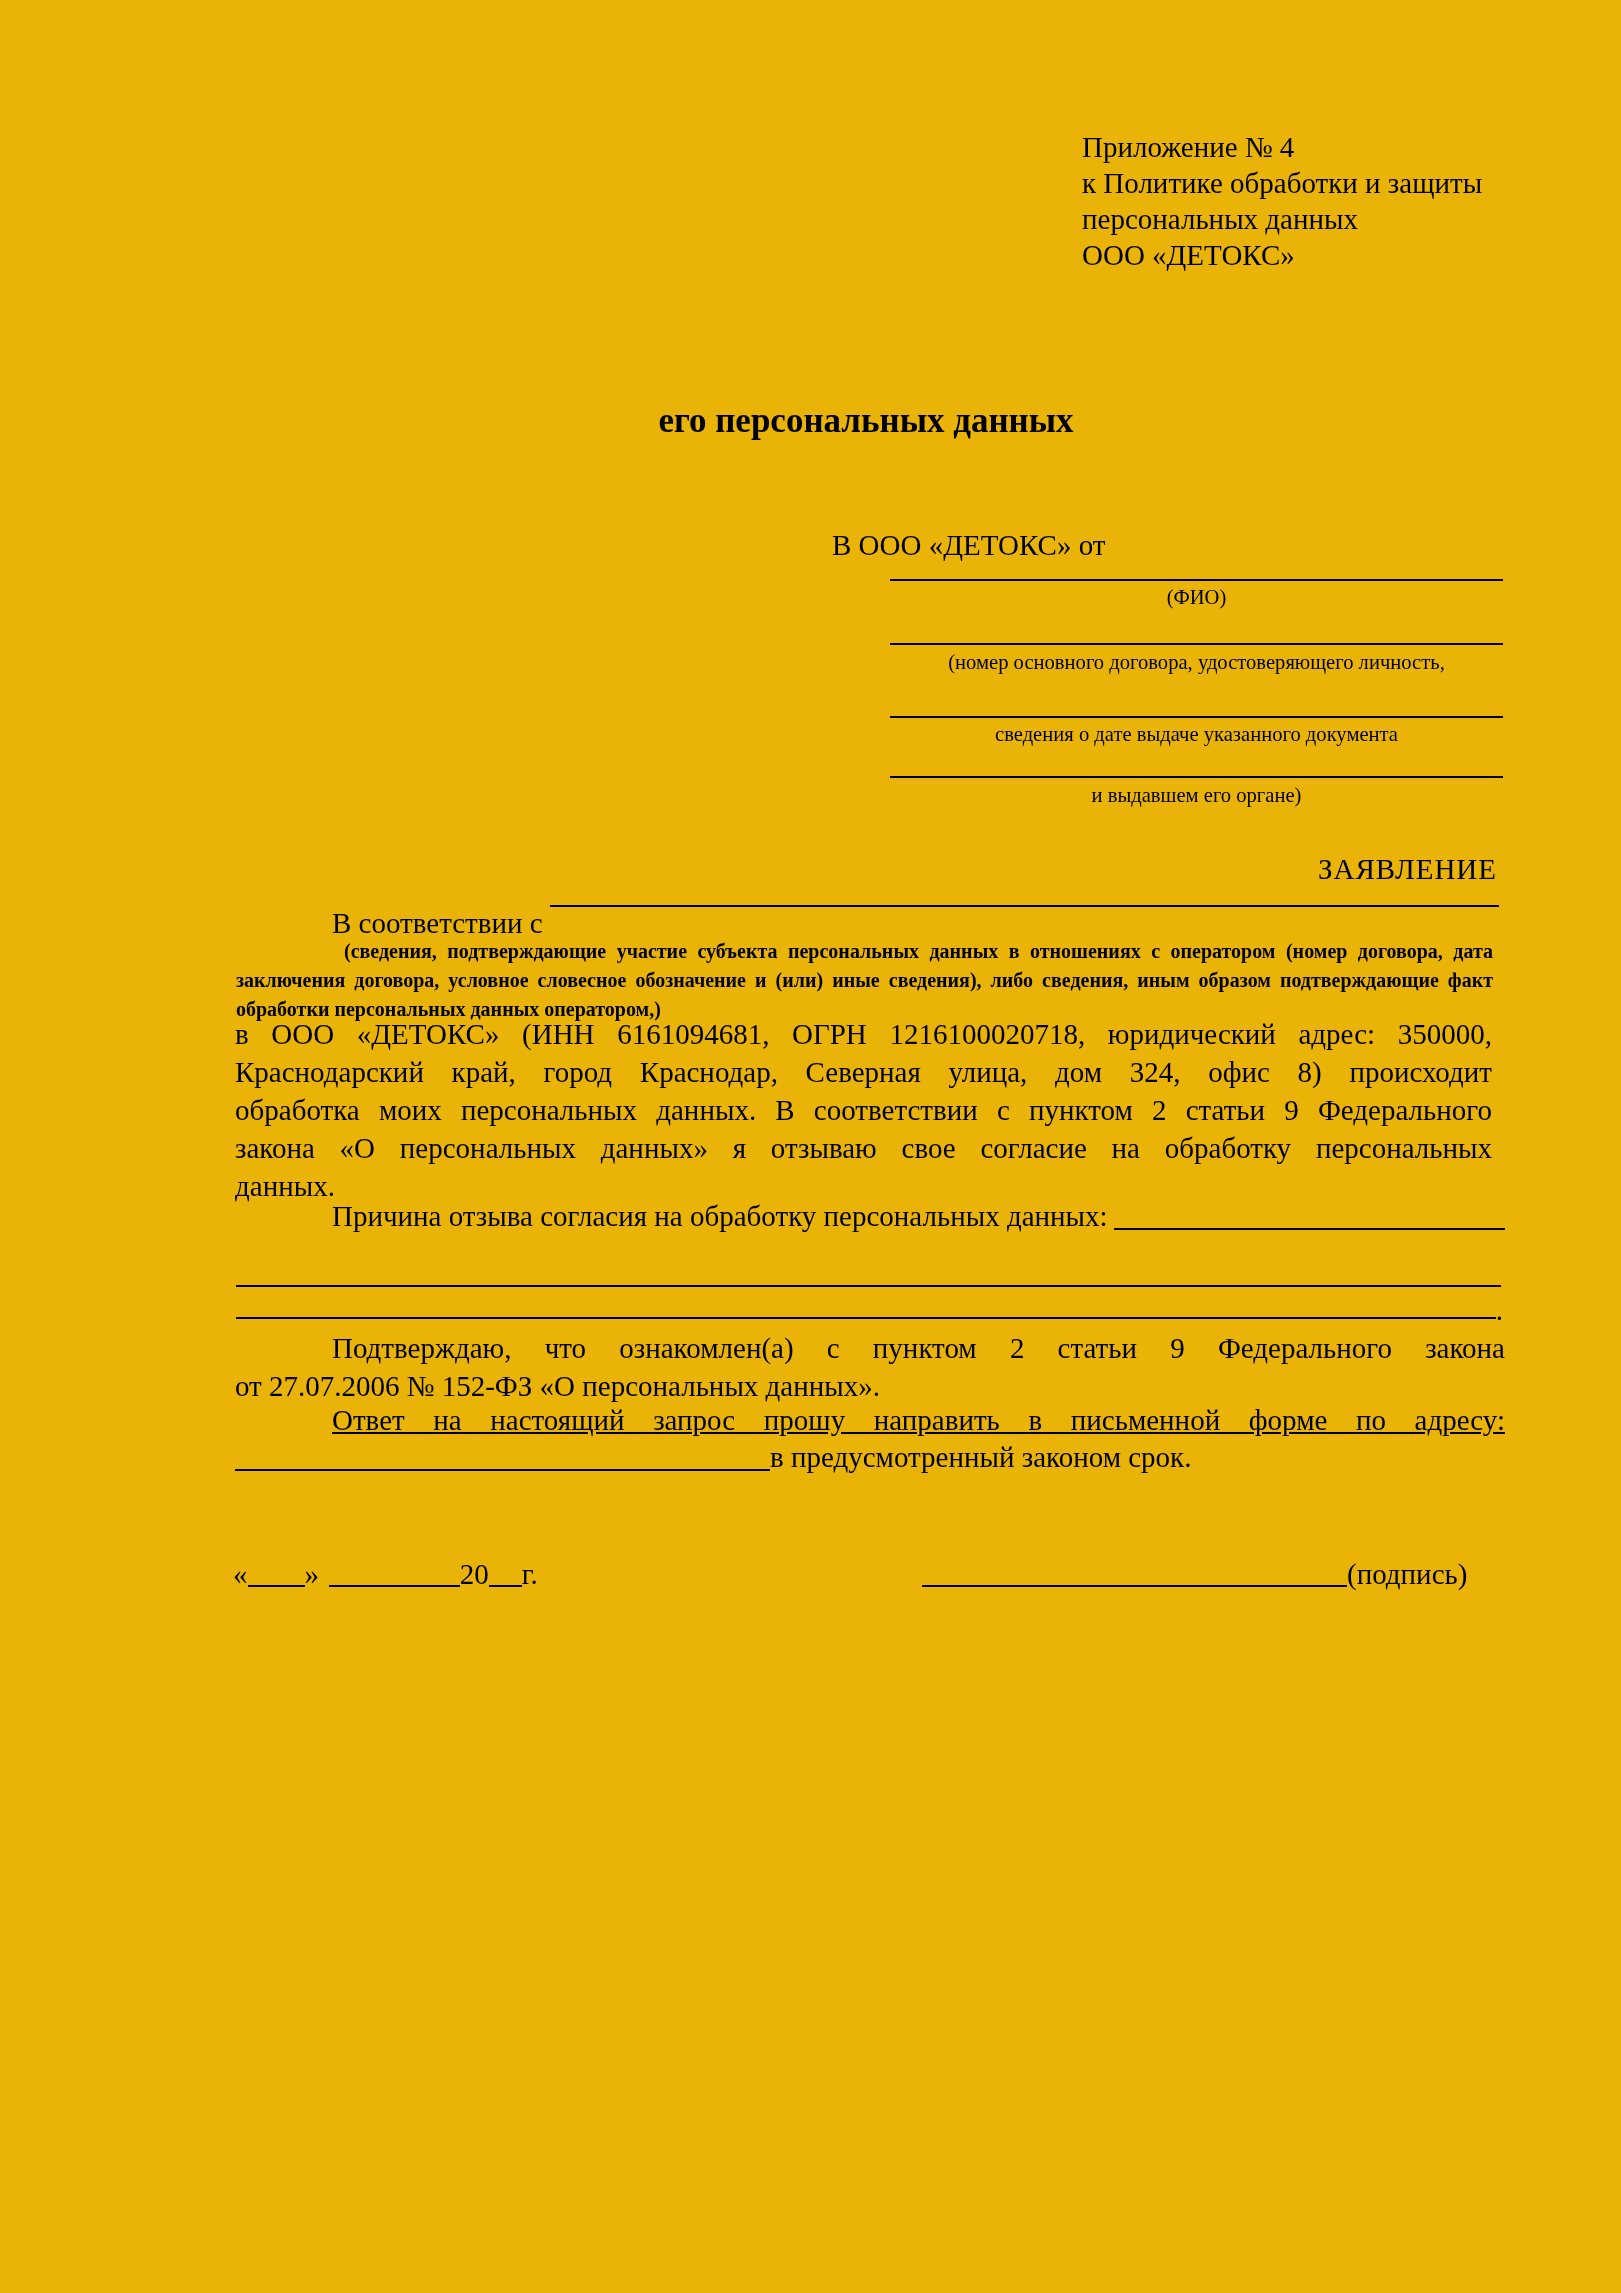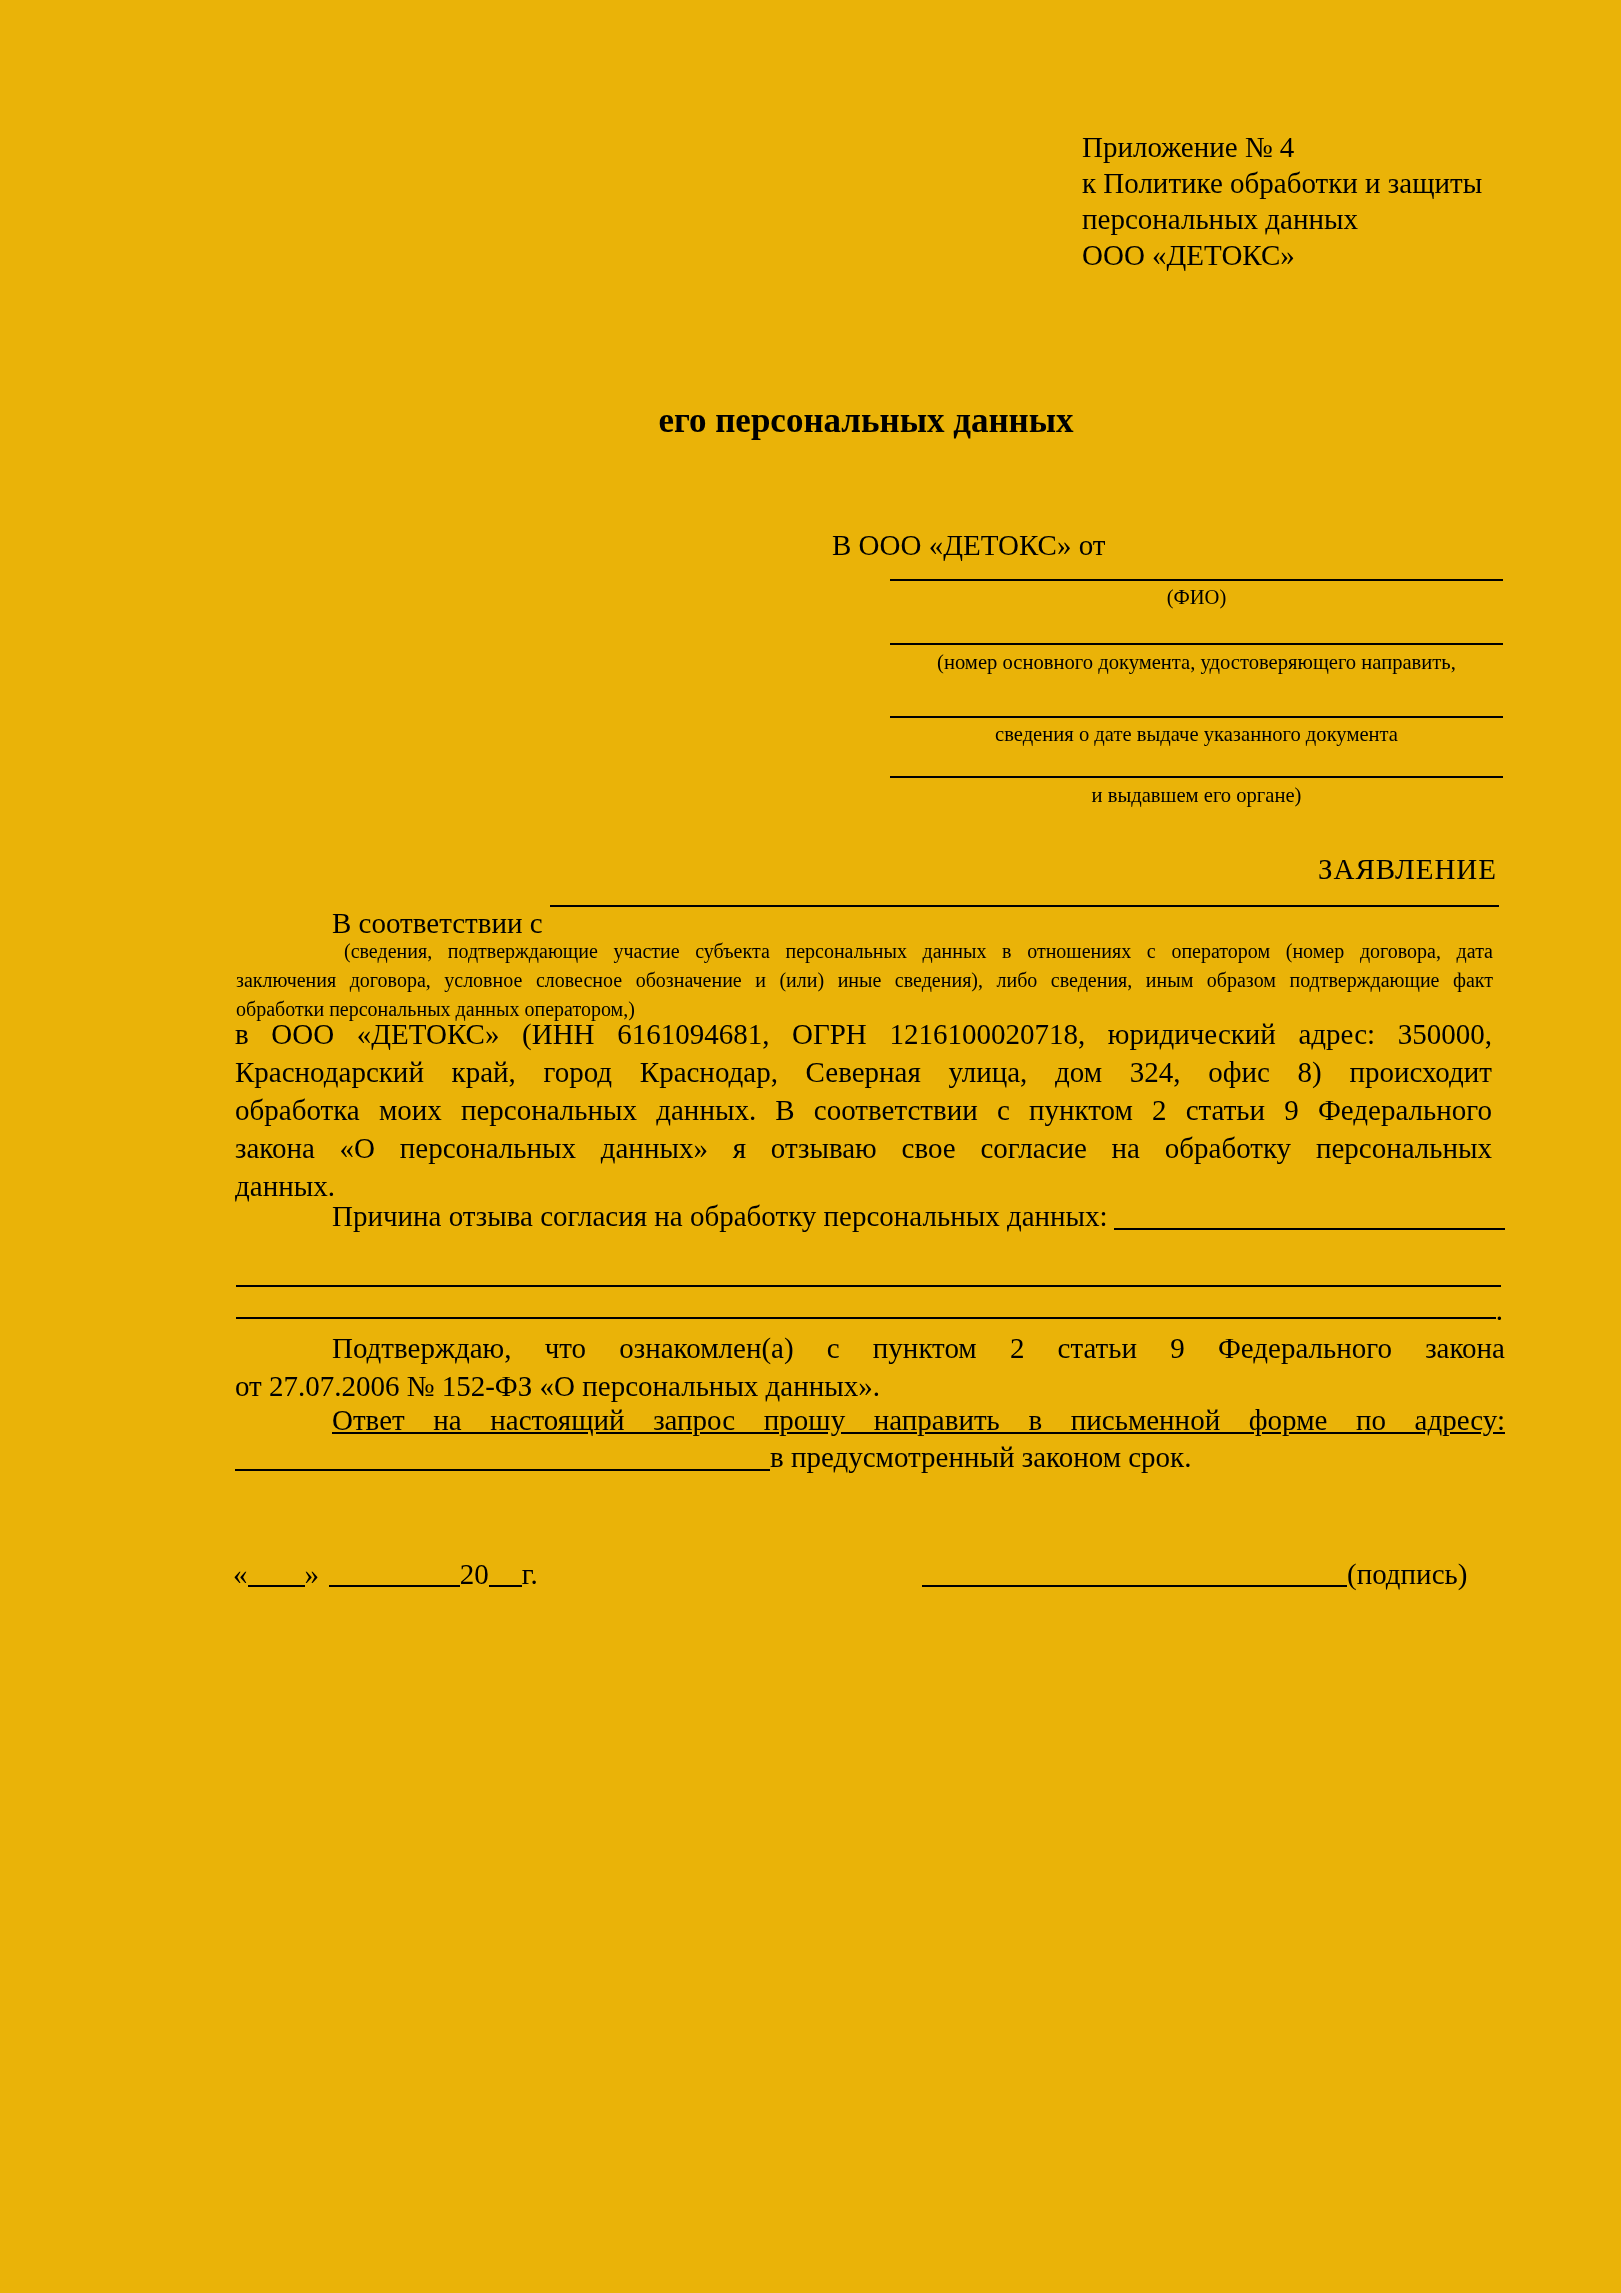--- a/index.html
+++ b/index.html
@@ -23,21 +23,21 @@
   .f-line{left:890px;width:613px;height:0;border-bottom:2.9px solid #000;}
   .f-cap{left:890px;width:613px;text-align:center;font-size:20.6px;line-height:25.5px;white-space:nowrap;}
   .l1{top:579px;} .c1{top:585px;}
   .l2{top:643px;} .c2{top:650px;}
   .l3{top:716px;} .c3{top:722px;}
   .l4{top:776px;} .c4{top:783px;}
   
   .st-head{left:235px;top:853px;width:1262px;text-align:right;font-size:29px;letter-spacing:1px;}
   .basis-row{left:332px;top:905px;width:1167px;display:flex;align-items:flex-start;font-size:29px;line-height:37px;white-space:nowrap;}
   .basis-row .u{margin-bottom:4.9px;margin-left:7.8px;}
-  .footnote{left:236px;top:937px;width:1257px;font-size:20px;line-height:29px;}
+  .footnote{left:236px;top:937px;width:1257px;font-size:20px;line-height:29px;font-weight:bold;}
   .footnote .ind{padding-left:108px;}
   .jl{text-align:justify;text-align-last:justify;-moz-text-align-last:justify;}
   .body-par{left:235px;top:1015px;width:1257px;font-size:29px;line-height:38px;}
   .reason-row{left:332px;top:1198px;width:1173px;display:flex;align-items:flex-end;font-size:29px;line-height:37px;white-space:nowrap;}
   .reason-row .u{margin-bottom:4.9px;margin-left:5.9px;}
   .blank1{left:236px;top:1285px;width:1265px;height:0;border-bottom:2.9px solid #000;}
   .blank2{left:236px;top:1296px;width:1267px;display:flex;align-items:flex-end;font-size:29px;line-height:29px;}
   .blank2 .u{margin-bottom:5.9px;}
   .confirm{left:235px;top:1329px;width:1270px;font-size:29px;line-height:38px;}
   .confirm .ind{padding-left:97px;}
@@ -65,21 +65,21 @@
   <div class="abs title">
     <div>его персональных данных</div>
   </div>
 
   <div class="abs addr-to">В ООО «ДЕТОКС» от</div>
 
   <div class="abs f-line l1"></div>
   <div class="abs f-cap c1">(ФИО)</div>
 
   <div class="abs f-line l2"></div>
-  <div class="abs f-cap c2">(номер основного документа, удостоверяющего направить,</div>
+  <div class="abs f-cap c2">(номер основного договора, удостоверяющего личность,</div>
 
   <div class="abs f-line l3"></div>
   <div class="abs f-cap c3">сведения о дате выдаче указанного документа</div>
 
   <div class="abs f-line l4"></div>
   <div class="abs f-cap c4">и выдавшем его органе)</div>
 
   <div class="abs st-head">ЗАЯВЛЕНИЕ</div>
 
   <div class="abs basis-row">

